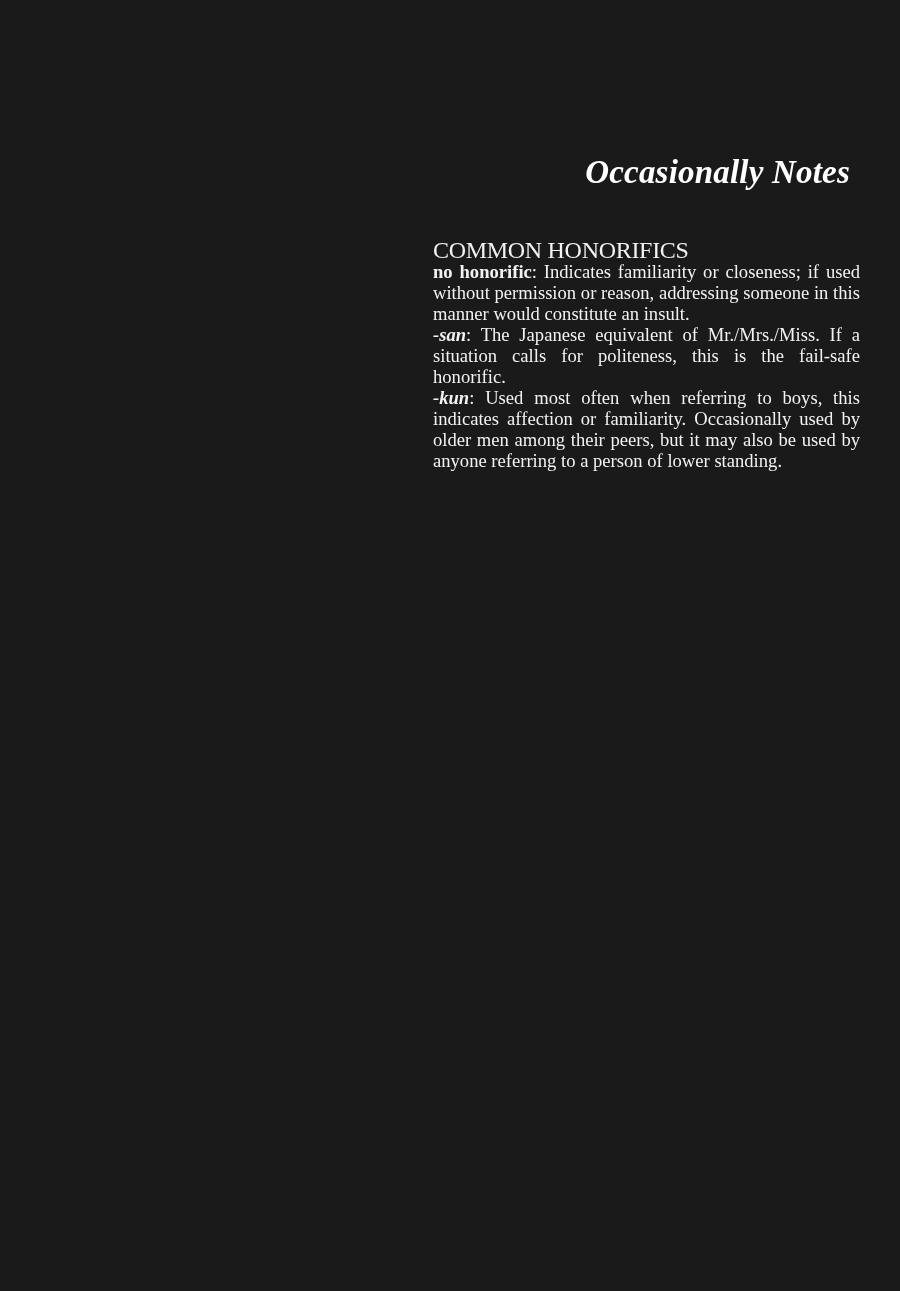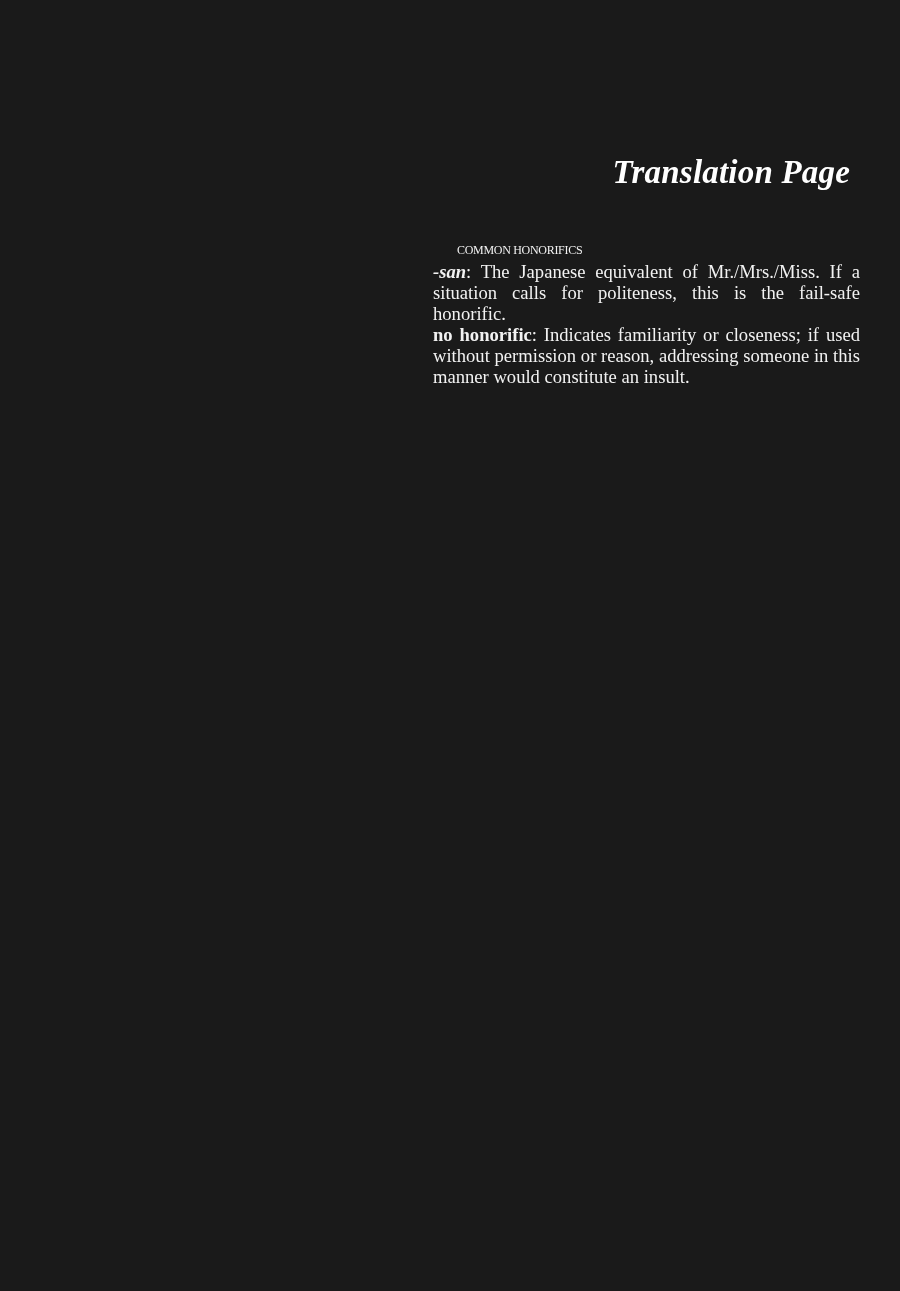--- a/index.html
+++ b/index.html
@@ -32,23 +32,22 @@
       left: 433px;
       top: 240px;
       width: 427px;
       font-family: "Liberation Serif", "DejaVu Serif", serif;
       font-size: 18.6px;
       line-height: 21px;
       color: #f2f2f2;
     }
     .section-heading {
       display: block;
-      font-size: 12px;
+      font-size: 24px;
       letter-spacing: -0.3px;
-      margin-left: 24px;
     }
     .entry {
       text-align: justify;
       margin: 0;
     }
     .term {
       font-weight: bold;
     }
     .term.italic {
       font-style: italic;
@@ -56,28 +55,29 @@
     .spacer {
       height: 21px;
     }
     .note-page {
       display: block;
     }
   </style>
 </head>
 <body>
 
-<div class="page-title">Translation Page</div>
+<div class="page-title">Occasionally Notes</div>
 
 <div class="content">
   <span class="section-heading">COMMON HONORIFICS</span>
 
+  <p class="entry"><span class="term">no honorific</span><span>:</span><span> Indicates familiarity or closeness; if used without permission or reason, addressing someone in this manner would constitute an insult.</span></p>
+
   <p class="entry"><span class="term italic">-san</span><span>:</span><span> The Japanese equivalent of Mr./Mrs./Miss. If a situation calls for politeness, this is the fail-safe honorific.</span></p>
-
-  <p class="entry"><span class="term">no honorific</span><span>:</span><span> Indicates familiarity or closeness; if used without permission or reason, addressing someone in this manner would constitute an insult.</span></p>
 
 
 
+  <p class="entry"><span class="term italic">-kun</span><span>:</span><span> Used most often when referring to boys, this indicates affection or familiarity. Occasionally used by older men among their peers, but it may also be used by anyone referring to a person of lower standing.</span></p>
 
 
   <div class="spacer"></div>
 
 </div>
 
 </body></html>

